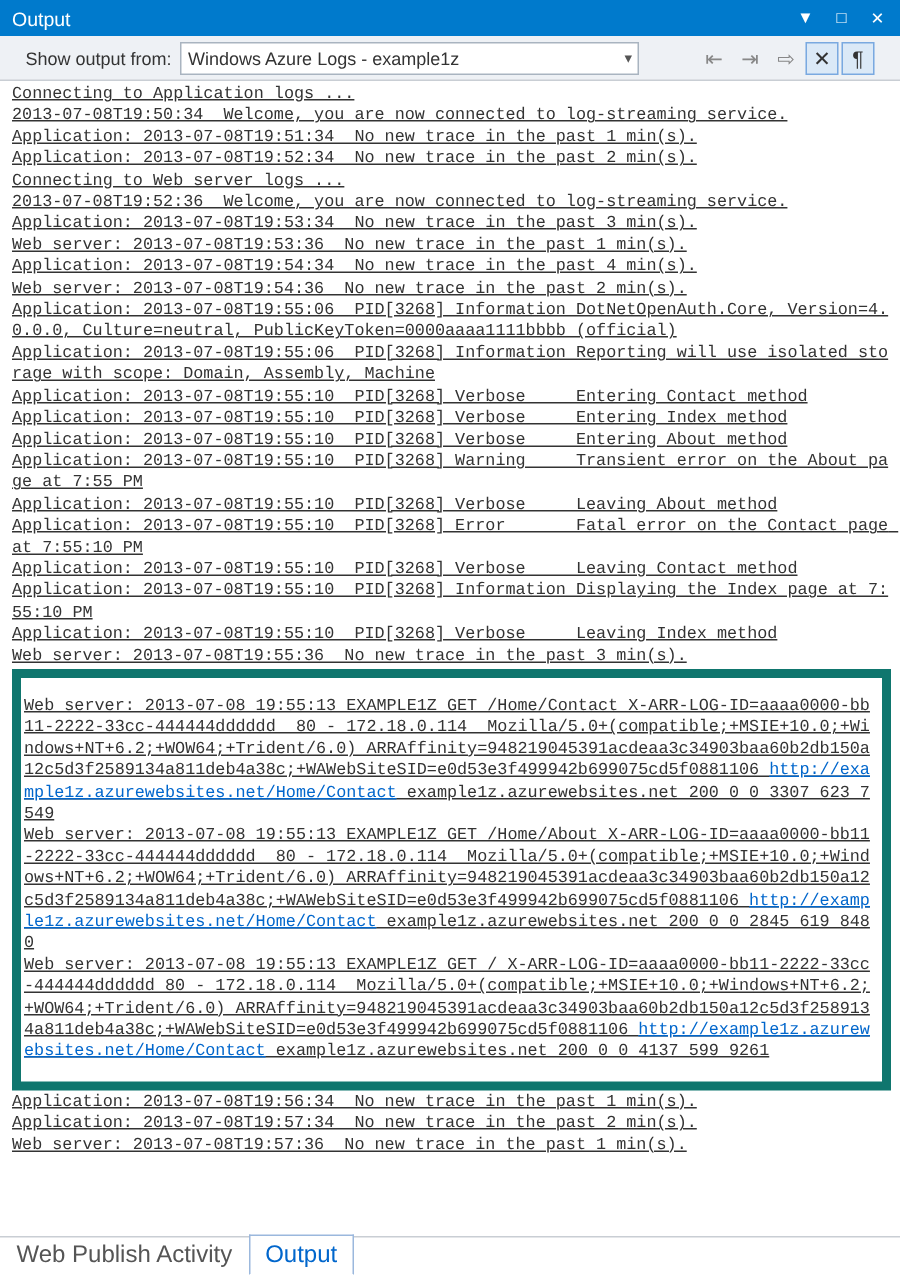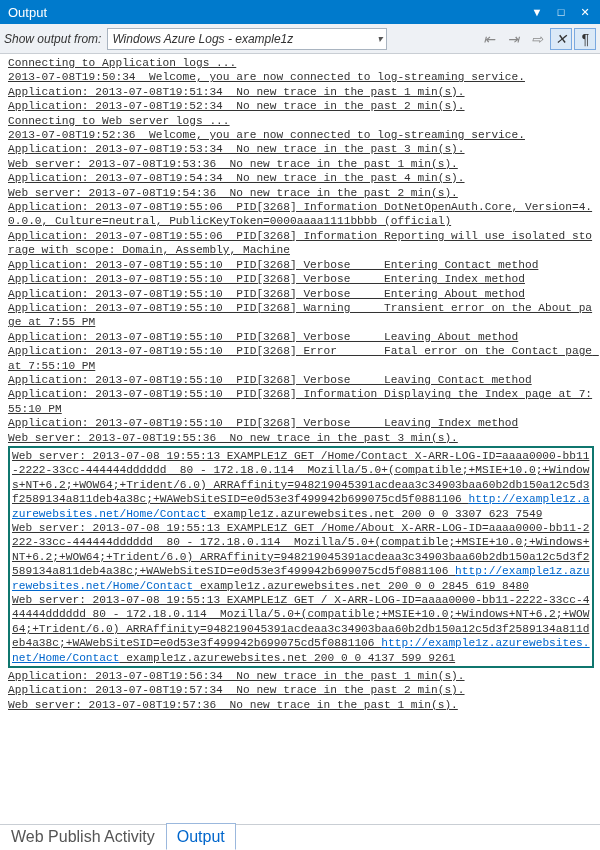--- a/index.html
+++ b/index.html
@@ -30,31 +30,30 @@
     margin-left: 2px;
     font-size: 11px;
     cursor: pointer;
   }
   .toolbar {
     background: #eef1f5;
     border-bottom: 1px solid #c9ced4;
     height: 30px;
     display: flex;
     align-items: center;
-    padding: 0 4px;
+    padding: 0 17px;
     font-size: 12px;
     color: #333;
-    font-style: italic;
   }
   .toolbar .label { margin-right: 6px; }
   .toolbar .dropdown {
     background: #fff;
     border: 1px solid #a9b4c0;
     height: 22px;
-    width: 280px;
+    width: 306px;
     display: flex;
     align-items: center;
     padding: 0 4px;
     font-size: 12px;
     color: #333;
   }
   .toolbar .dropdown .val { flex:1; }
   .toolbar .dropdown .caret { font-size: 10px; color:#555; }
   .toolbar .spacer { flex:1; }
   .toolbar .tbtn {
@@ -73,23 +72,23 @@
     font-family: Consolas, "Courier New", monospace;
     font-size: 11.2px;
     line-height: 14.4px;
     color: #333;
     white-space: pre-wrap;
     word-break: break-all;
     text-decoration: underline;
   }
   .content a { color: #0066cc; text-decoration: underline; }
   .redbox {
-    border: 2px solid #0f766e;
+    border: 6px solid #0f766e;
     margin: 1px 0;
-    padding: 1px 2px;
+    padding: 12px 2px;
   }
   .footer {
     border-top: 1px solid #c9ced4;
     height: 26px;
     display:flex;
     align-items:flex-end;
     font-size:16px;
     background:#fff;
   }
   .footer .tab {

